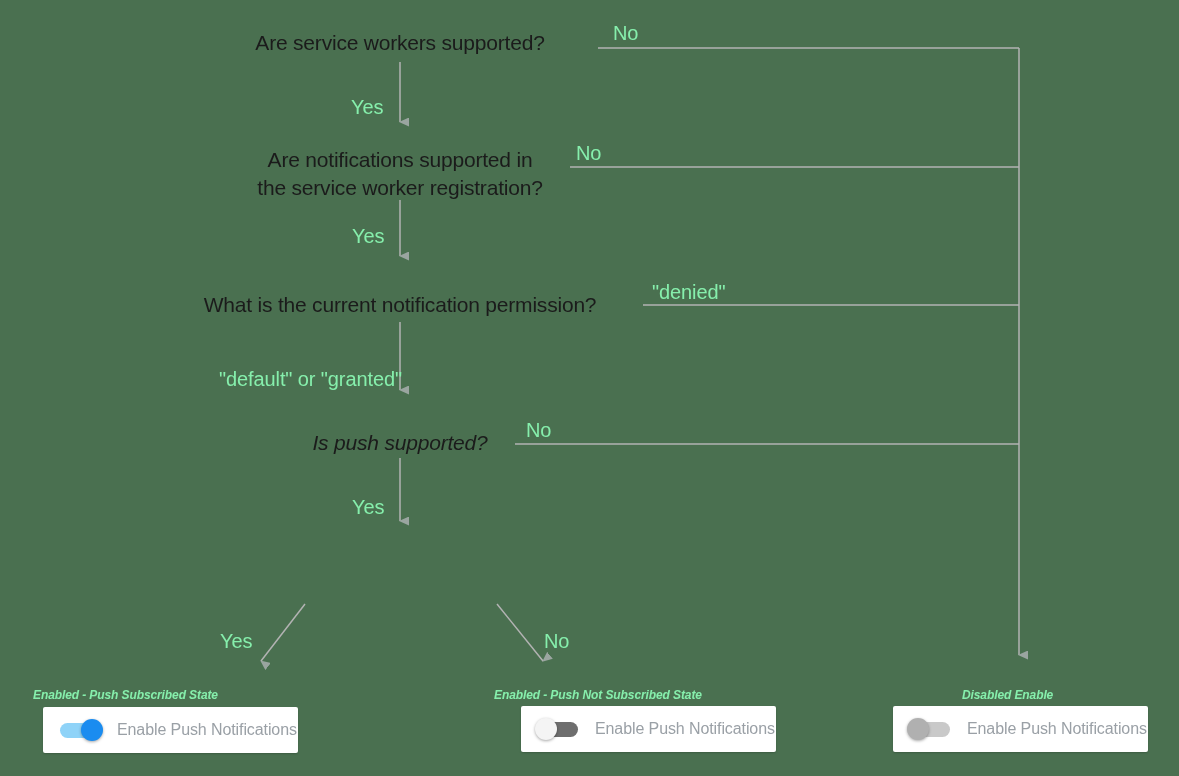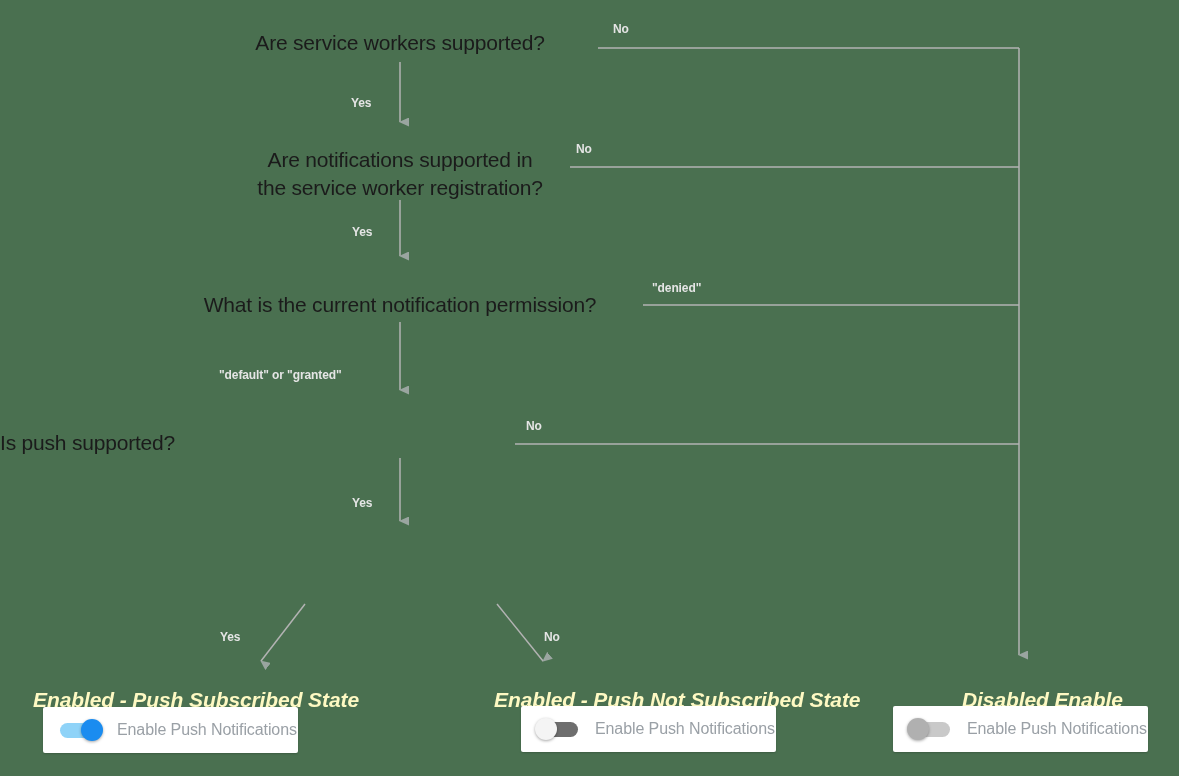--- a/index.html
+++ b/index.html
@@ -29,39 +29,39 @@
     line-height: 26px;
     white-space: nowrap;
     text-align: center;
   }
   .qtext.two-line {
     white-space: normal;
     line-height: 28px;
   }
   .edgelabel {
     position: absolute;
-    color: #e5e5e5;
-    font-size: 12px;
-    font-weight: 700;
+    color: #86efac;
+    font-size: 20px;
+    font-weight: 400;
     letter-spacing: -0.1px;
     white-space: nowrap;
   }
   svg.lines {
     position: absolute;
     left: 0; top: 0;
     width: 1179px;
     height: 776px;
     pointer-events: none;
   }
   .state-label {
     position: absolute;
-    color: #fef9c3;
+    color: #86efac;
     font-style: italic;
     font-weight: 700;
-    font-size: 21px;
+    font-size: 12px;
     letter-spacing: -0.1px;
     white-space: nowrap;
   }
   .toggle-card {
     position: absolute;
     background: #ffffff;
     border-radius: 2px;
     display: flex;
     align-items: center;
     box-shadow: 0 1px 2px rgba(0,0,0,0.18);
@@ -143,21 +143,21 @@
 
   <div class="qtext" style="left:0px; top:30px; width:800px; text-align:center;">Are service workers supported?</div>
 
   <div class="qtext two-line" style="left:100px; top:146px; width:600px; text-align:center;">
     <div>Are notifications supported in</div>
     <div>the service worker registration?</div>
   </div>
 
   <div class="qtext" style="left:0px; top:292px; width:800px; text-align:center;">What is the current notification permission?</div>
 
-  <div class="qtext" style="left:0px; top:430px; width:800px; text-align:left;">Is push supported?</div>
+  <div class="qtext" style="left:0px; top:430px; width:800px; text-align:center;font-style:italic;">Is push supported?</div>
 
 
   <div class="edgelabel" style="left:351px; top:96px;">Yes</div>
   <div class="edgelabel" style="left:613px; top:22px;">No</div>
 
   <div class="edgelabel" style="left:352px; top:225px;">Yes</div>
   <div class="edgelabel" style="left:576px; top:142px;">No</div>
 
   <div class="edgelabel" style="left:219px; top:368px;">"default" or "granted"</div>
   <div class="edgelabel" style="left:652px; top:281px;">"denied"</div>

